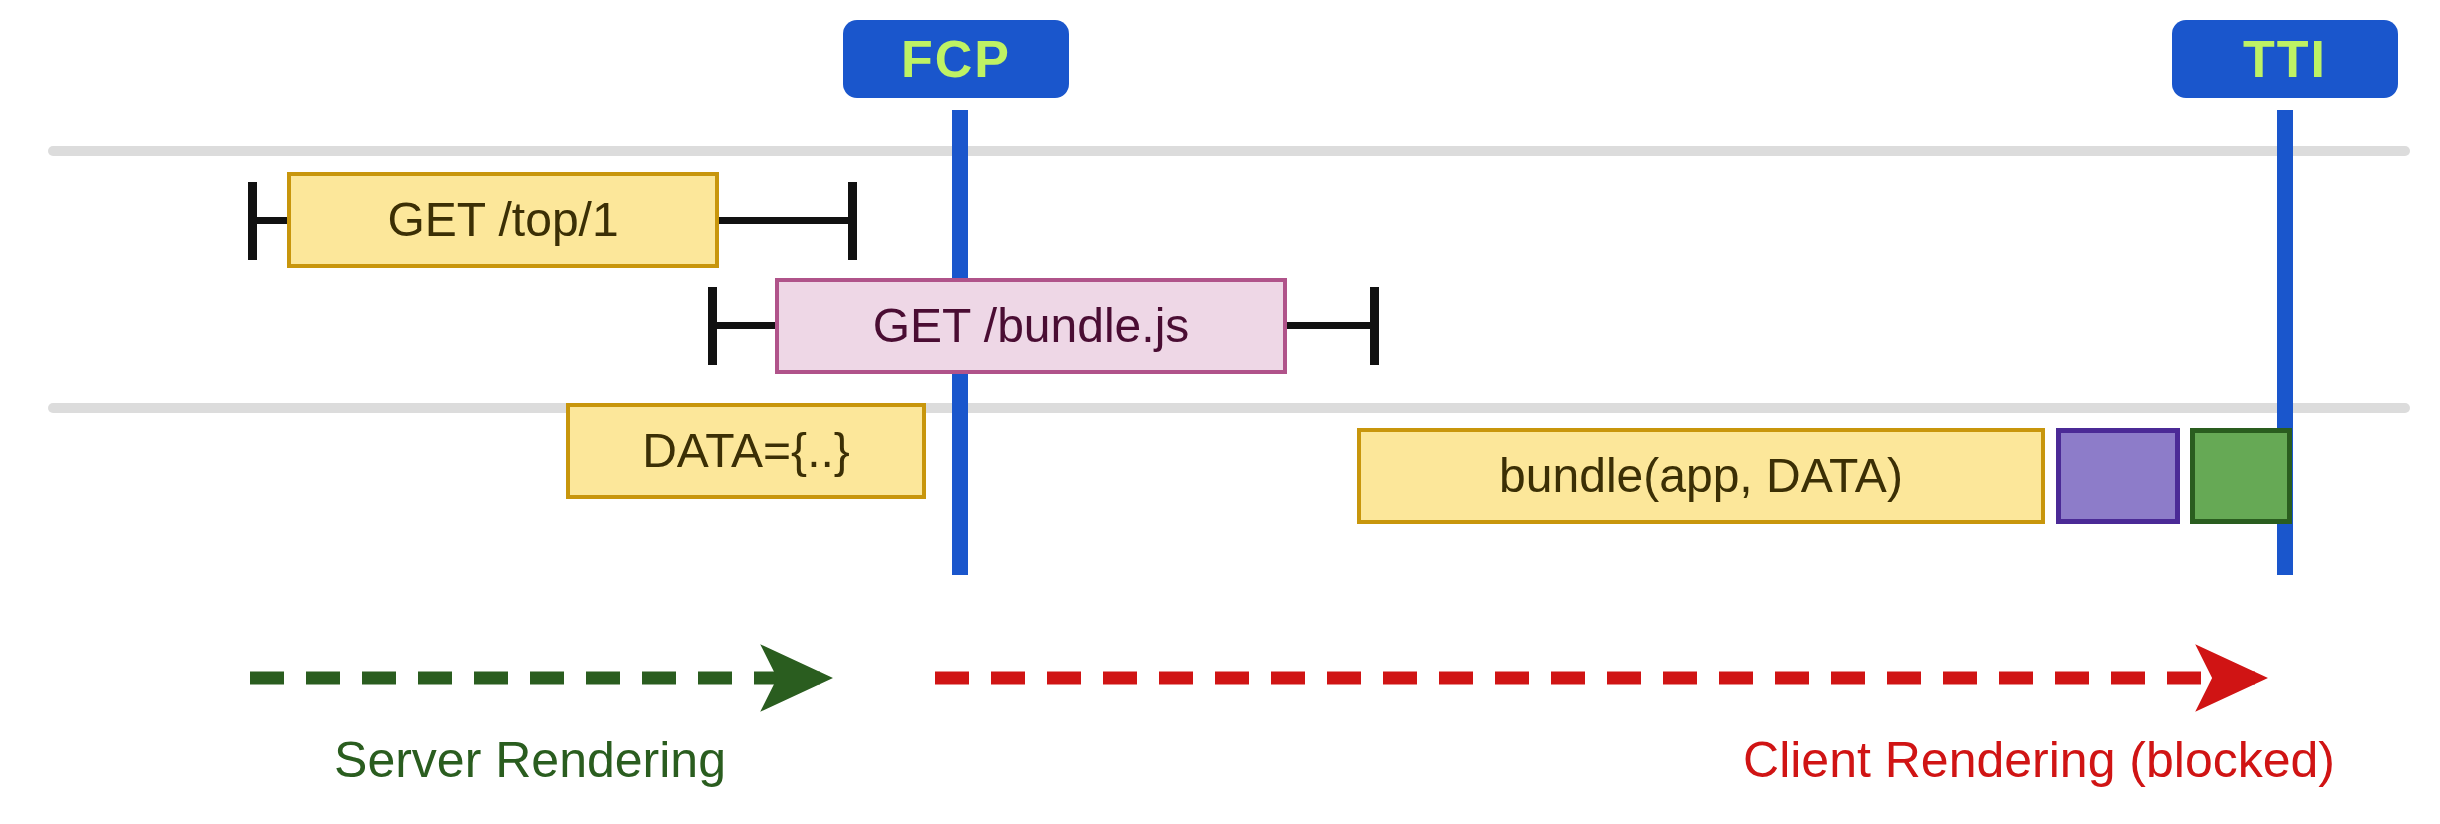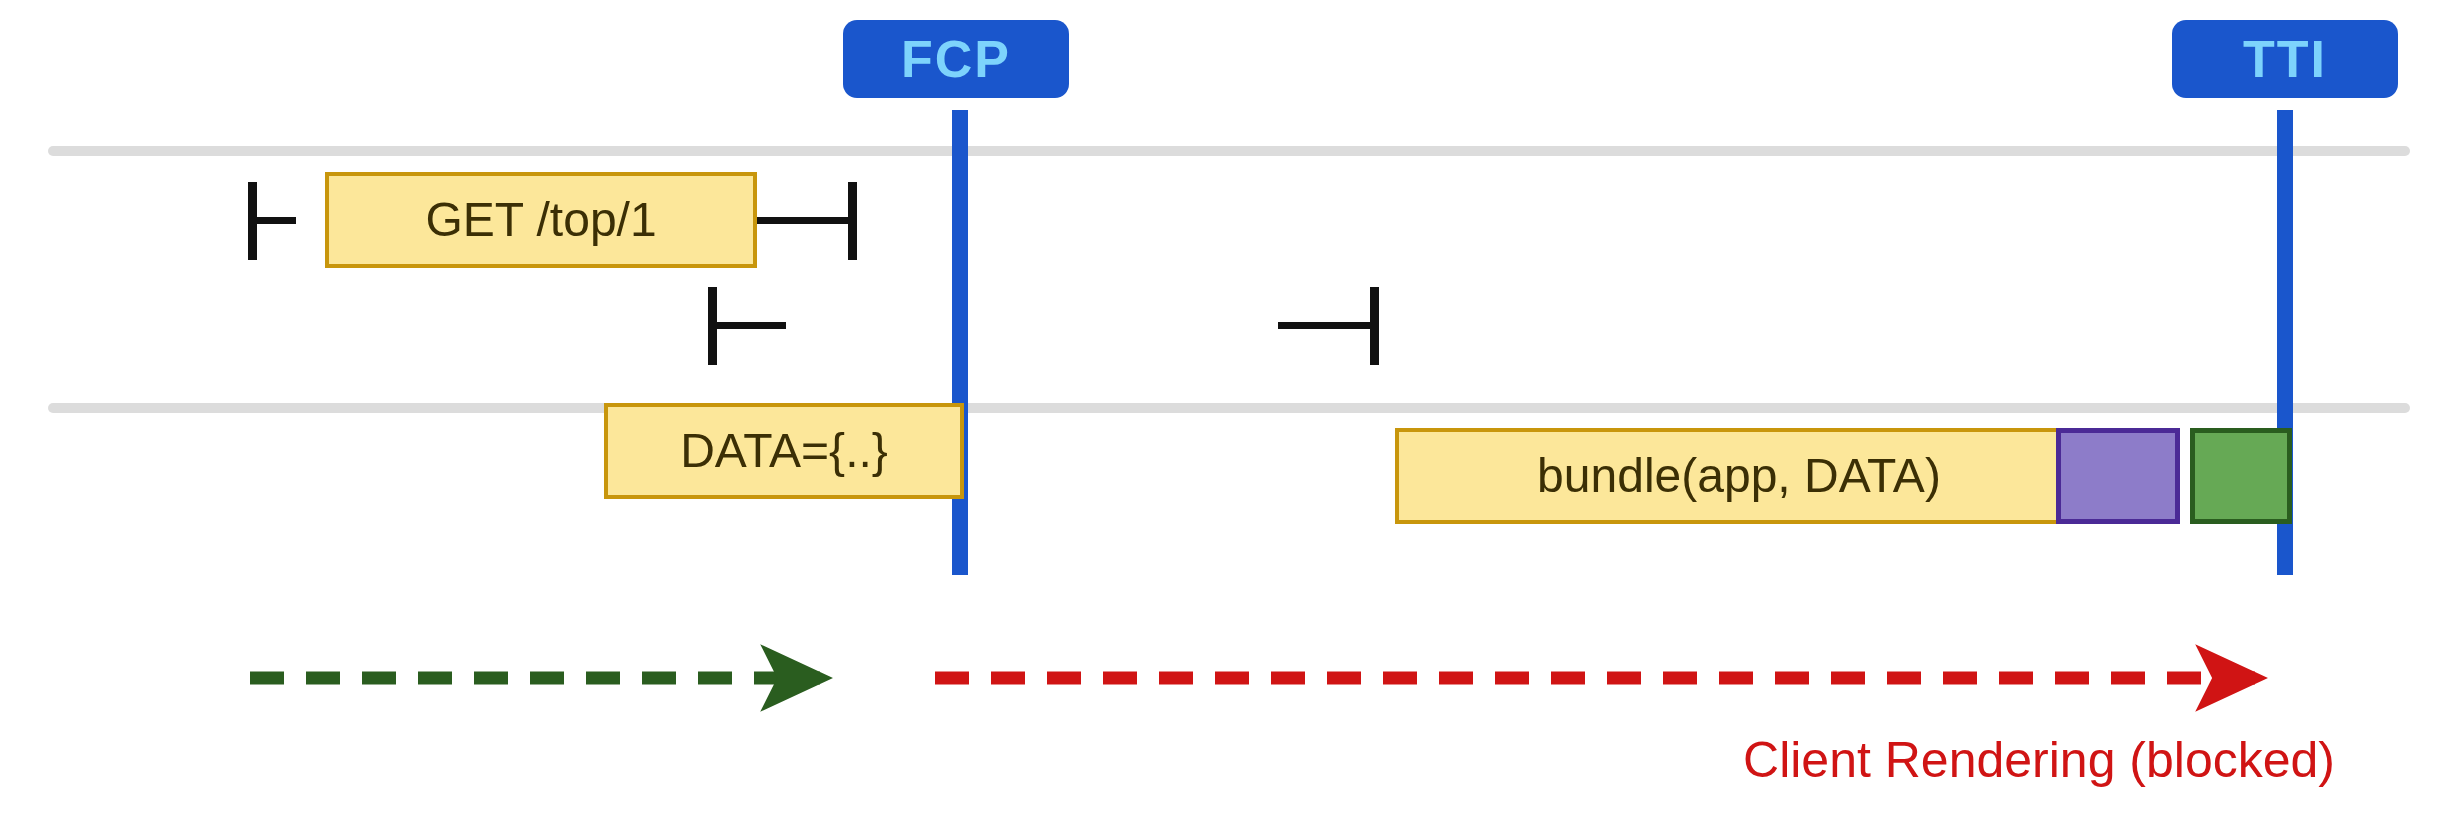--- a/index.html
+++ b/index.html
@@ -47,21 +47,21 @@
     line-height: 1;
   }
   
   .marker-badge {
     position: absolute;
     display: flex;
     align-items: center;
     justify-content: center;
     background: #1a56cc;
     border-radius: 14px;
-    color: #7dd3fc;
+    color: #bef264;
     font-size: 52px;
     font-weight: bold;
     letter-spacing: 2px;
     line-height: 1;
     z-index: 6;
   }
   .marker-line {
     position: absolute;
     width: 16px;
     background: #1a56cc;
@@ -75,21 +75,20 @@
     justify-content: center;
     box-sizing: border-box;
     line-height: 1;
     z-index: 5;
   }
   .bar-yellow {
     background: #fce79a;
     border: 4px solid #c8960c;
     color: #3b2f05;
     font-size: 48px;
-    margin-left: 38px;
   }
   .bar-pink {
     background: #eed7e6;
     border: 4px solid #b0538a;
     color: #4a0d33;
     font-size: 48px;
   }
   .bar-purple {
     background: #8d7cc9;
     border: 5px solid #4b2a96;
@@ -146,20 +145,23 @@
   <div class="whisker-cap" style="left:848px; top:182px; height:78px;"></div>
   <div class="whisker-line" style="left:710px; top:217px; width:143px;"></div>
   <div class="bar bar-yellow" style="left:287px; top:172px; width:432px; height:96px;">
     <span>GET /top/1</span>
   </div>
 
   <div class="whisker-cap" style="left:708px; top:287px; height:78px;"></div>
   <div class="whisker-line" style="left:708px; top:322px; width:78px;"></div>
   <div class="whisker-cap" style="left:1370px; top:287px; height:78px;"></div>
   <div class="whisker-line" style="left:1278px; top:322px; width:97px;"></div>
+  <div class="bar bar-pink" style="left:775px; top:278px; width:512px; height:96px;">
+    <span>GET /bundle.js</span>
+  </div>
 
   <div class="bar bar-yellow" style="left:566px; top:403px; width:360px; height:96px;">
     <span>DATA={..}</span>
   </div>
 
   <div class="bar bar-yellow" style="left:1357px; top:428px; width:688px; height:96px;">
     <span>bundle(app, DATA)</span>
   </div>
 
   <div class="bar bar-purple" style="left:2056px; top:428px; width:124px; height:96px;"></div>
@@ -171,17 +173,20 @@
         <path d="M0,0.4 L5.6,3 L0,5.6 L1.3,3 Z" fill="#2a5d1f"></path>
       </marker>
       <marker id="arrow-red" markerWidth="6" markerHeight="6" refX="4.6" refY="3" orient="auto" markerUnits="strokeWidth">
         <path d="M0,0.4 L5.6,3 L0,5.6 L1.3,3 Z" fill="#d01414"></path>
       </marker>
     </defs>
     <line x1="250" y1="678" x2="820" y2="678" stroke="#2a5d1f" stroke-width="13" stroke-dasharray="34 22" marker-end="url(#arrow-green)"></line>
     <line x1="935" y1="678" x2="2255" y2="678" stroke="#d01414" stroke-width="13" stroke-dasharray="34 22" marker-end="url(#arrow-red)"></line>
   </svg>
 
+  <div class="phase-label phase-server" style="left:150px; top:735px; width:760px;">
+    <span>Server Rendering</span>
+  </div>
   <div class="phase-label phase-client" style="left:855px; top:735px; width:1480px;">
     <span>Client Rendering (blocked)</span>
   </div>
 
 </div>
 
 </body></html>

